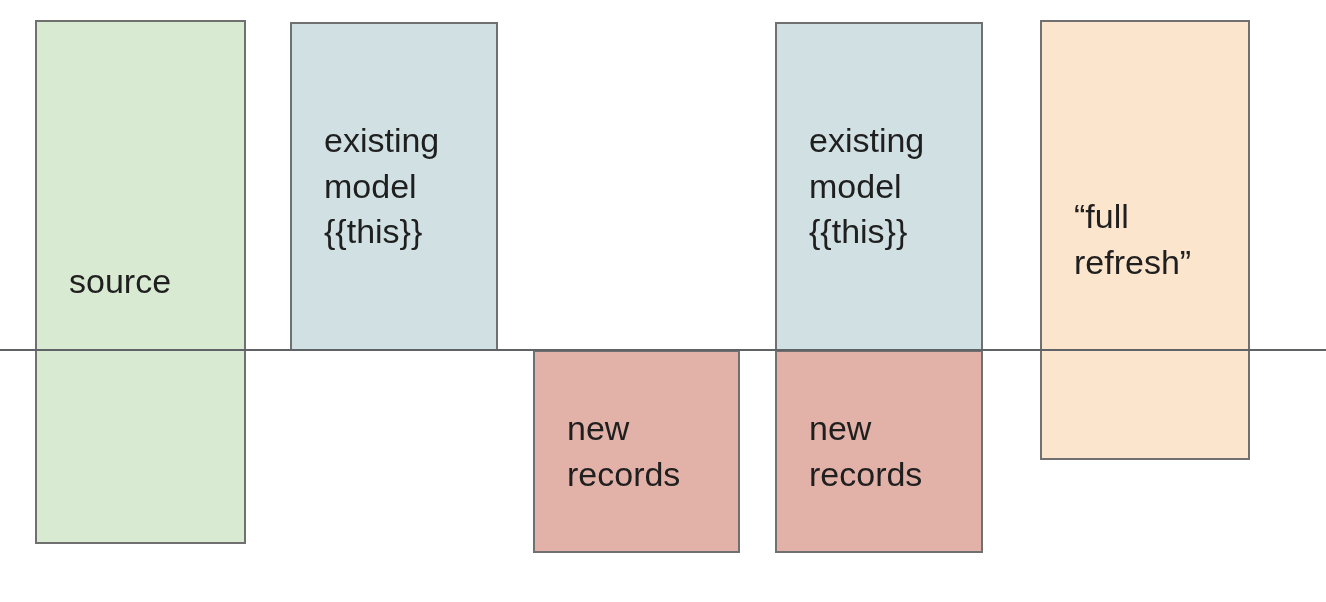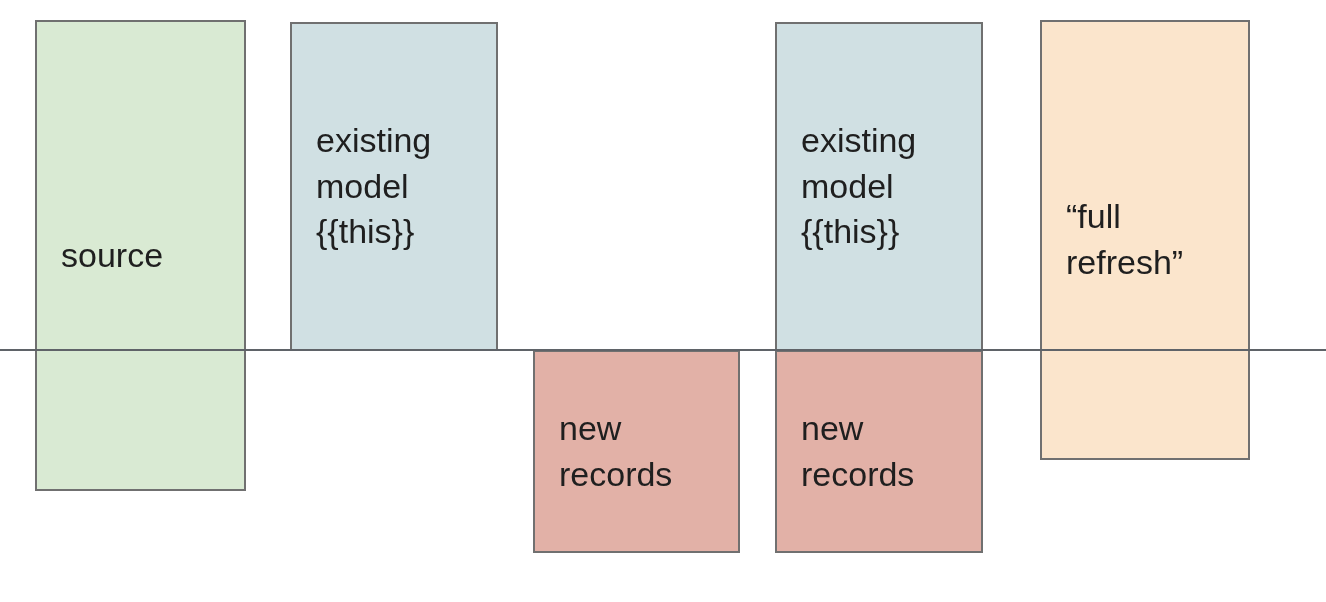--- a/index.html
+++ b/index.html
@@ -28,28 +28,28 @@
     position: absolute;
     border: 2px solid #707070;
     box-sizing: border-box;
     display: flex;
     align-items: center;
     justify-content: flex-start;
     z-index: 2;
   }
   .box .label {
     display: block;
-    padding-left: 24px;
+    padding-left: 32px;
     padding-right: 8px;
     font-size: 34px;
     line-height: 1.35;
     color: #1f1f1f;
     white-space: pre-line;
   }
-  .box-source         { left: 35px;   top: 20px;  width: 211px; height: 471px; text-align: right; }
+  .box-source         { left: 35px;   top: 20px;  width: 211px; height: 524px; text-align: right; }
   .box-existing-left  { left: 290px;  top: 22px;  width: 208px; height: 329px; }
   .box-new-left       { left: 533px;  top: 350px; width: 207px; height: 203px; }
   .box-existing-right { left: 775px;  top: 22px;  width: 208px; height: 329px; }
   .box-new-right      { left: 775px;  top: 350px; width: 208px; height: 203px; }
   .box-full-refresh   { left: 1040px; top: 20px;  width: 210px; height: 440px; }
 </style>
 </head>
 <body>
 
 <div class="canvas">

